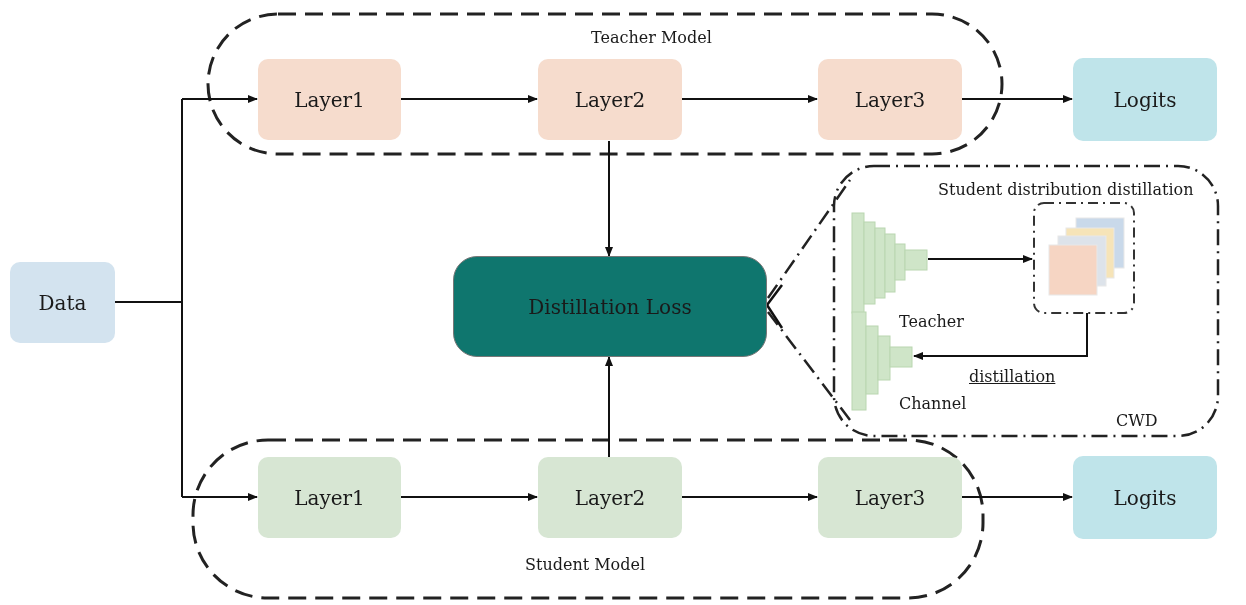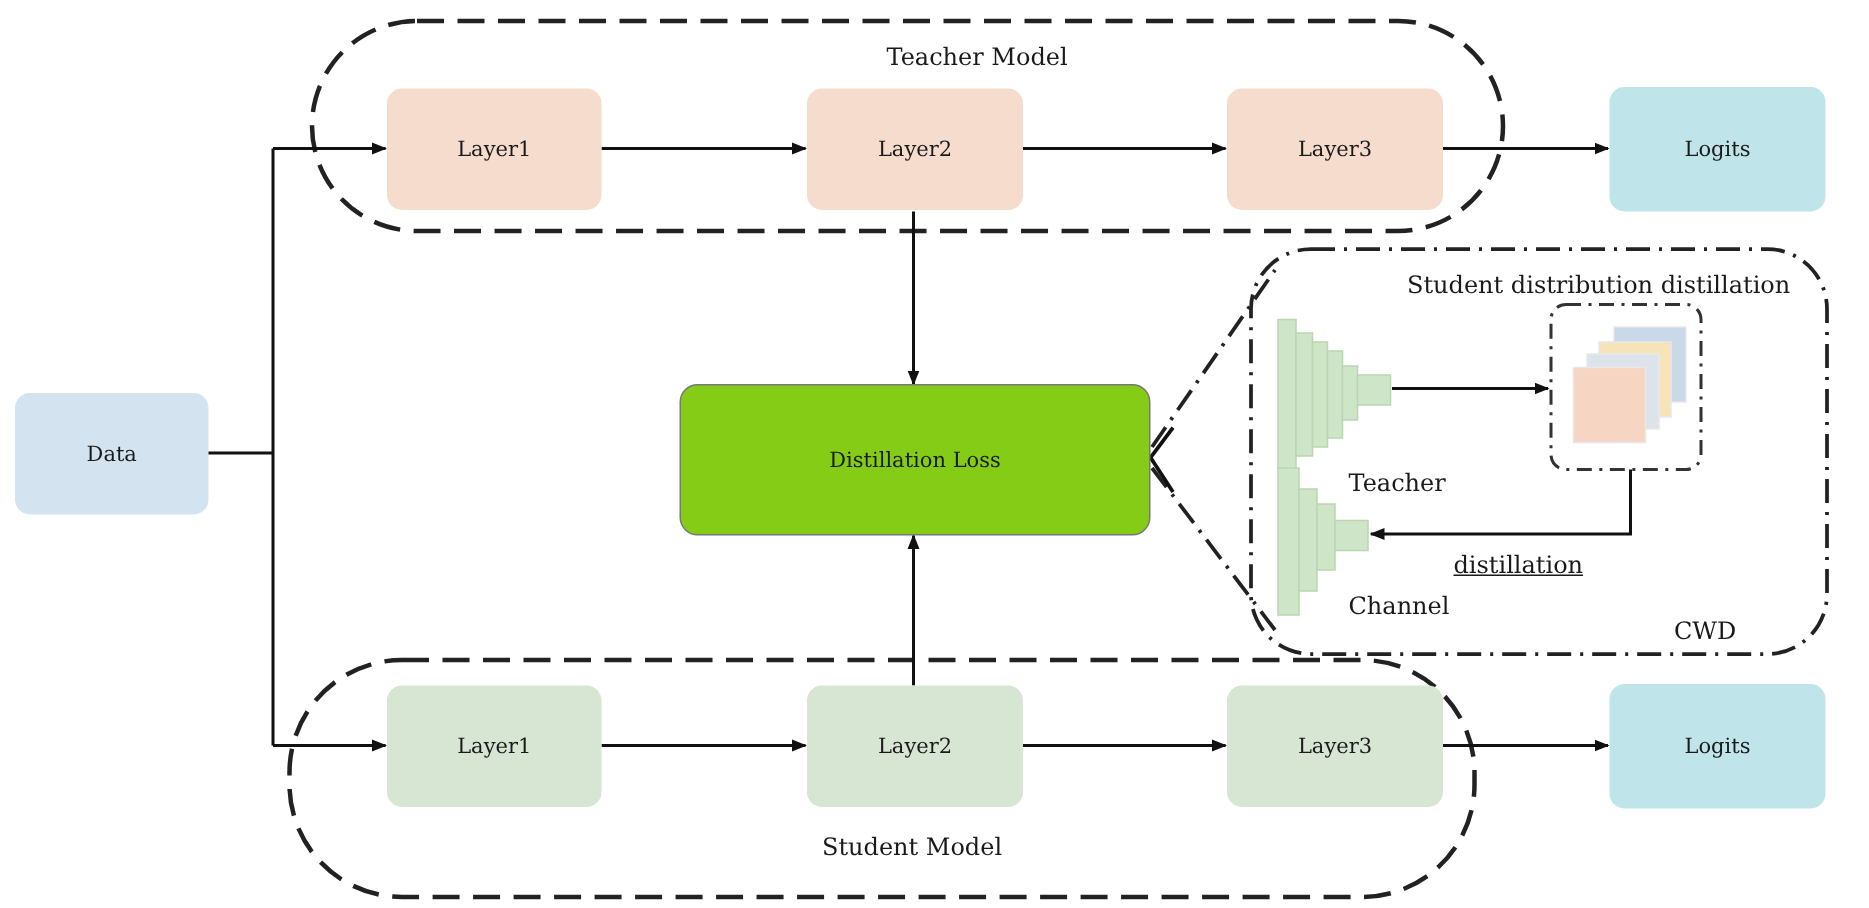--- a/index.html
+++ b/index.html
@@ -1,20 +1,20 @@
 <!DOCTYPE html>
 <html><head>
 <meta charset="utf-8">
 <style>
   html, body { margin: 0; padding: 0; background: #ffffff; }
   body { width: 1246px; height: 605px; position: relative; overflow: hidden;
          font-family: "DejaVu Serif", "Liberation Serif", serif; color: #1a1a1a; }
   #canvas { position: absolute; left: 0; top: 0; }
   .node { position: absolute; display: flex; align-items: center; justify-content: center;
-          font-size: 14px; box-sizing: border-box; border-radius: 10px; text-align: center; }
+          font-size: 20px; box-sizing: border-box; border-radius: 10px; text-align: center; }
   .label { position: absolute; font-size: 16px; white-space: nowrap; }
 </style>
 </head>
 <body>
 
 <svg id="canvas" width="1246" height="605">
   <defs>
     <marker id="arrow" markerWidth="10" markerHeight="10" refX="9" refY="5" orient="auto" markerUnits="userSpaceOnUse">
       <path d="M0,1 L10,5 L0,9 Z" fill="#111"></path>
     </marker>
@@ -67,33 +67,33 @@
       <rect x="1076" y="218" width="48" height="50" fill="#c9d9ea" stroke="#e8e8e8" stroke-width="1"></rect>
       <rect x="1066" y="228" width="48" height="50" fill="#f6e4b8" stroke="#e8e8e8" stroke-width="1"></rect>
       <rect x="1058" y="236" width="48" height="50" fill="#dde3ea" stroke="#e8e8e8" stroke-width="1"></rect>
       <rect x="1049" y="245" width="48" height="50" fill="#f6d5c3" stroke="#e8e8e8" stroke-width="1"></rect>
     </g>
 
   <line x1="928" y1="259" x2="1032" y2="259" stroke="#111" stroke-width="2" marker-end="url(#arrow)"></line>
   <polyline points="1087,313 1087,356 914,356" fill="none" stroke="#111" stroke-width="2" marker-end="url(#arrow)"></polyline>
 </svg>
 
-<div class="node" id="n-data" style="left: 10px; top: 262px; width: 129px; height: 81px; background: rgb(211, 227, 239);">Data</div>
+<div class="node" id="n-data" style="left: 10px; top: 262px; width: 105px; height: 81px; background: rgb(211, 227, 239);">Data</div>
 
 <div class="node" id="t1" style="left: 258px; top: 59px; width: 143px; height: 81px; background: rgb(246, 220, 205);">Layer1</div>
 <div class="node" id="t2" style="left: 538px; top: 59px; width: 144px; height: 81px; background: rgb(246, 220, 205);">Layer2</div>
 <div class="node" id="t3" style="left: 818px; top: 59px; width: 144px; height: 81px; background: rgb(246, 220, 205);">Layer3</div>
 <div class="node" id="tl" style="left: 1073px; top: 58px; width: 144px; height: 83px; background: rgb(191, 228, 234);">Logits</div>
 
 <div class="node" id="s1" style="left: 258px; top: 457px; width: 143px; height: 81px; background: rgb(215, 230, 211);">Layer1</div>
 <div class="node" id="s2" style="left: 538px; top: 457px; width: 144px; height: 81px; background: rgb(215, 230, 211);">Layer2</div>
 <div class="node" id="s3" style="left: 818px; top: 457px; width: 144px; height: 81px; background: rgb(215, 230, 211);">Layer3</div>
 <div class="node" id="sl" style="left: 1073px; top: 456px; width: 144px; height: 83px; background: rgb(191, 228, 234);">Logits</div>
 
-<div class="node" id="loss" style="left: 453px; top: 256px; width: 314px; height: 101px; border-radius: 12px; border: 1.5px solid rgb(119, 119, 119); background: #84cc16;">Distillation Loss</div>
+<div class="node" id="loss" style="left: 453px; top: 256px; width: 314px; height: 101px; border-radius: 24px; border: 1.5px solid rgb(119, 119, 119); background: #0f766e;">Distillation Loss</div>
 
 <div class="label" style="left:591px;top:28px;">Teacher Model</div>
-<div class="label" style="left:548px;top:555px;text-align:right;">Student Model</div>
+<div class="label" style="left:525px;top:555px;text-align:right;">Student Model</div>
 <div class="label" style="left:938px;top:180px;">Student distribution distillation</div>
 <div class="label" style="left:899px;top:295px;margin-top:17px;">Teacher</div>
 <div class="label" style="left:899px;top:394px;">Channel</div>
 <div class="label" style="left:969px;top:367px;text-decoration:underline;">distillation</div>
 <div class="label" style="left:1116px;top:401px;margin-top:10px;">CWD</div>
 
 </body></html>

